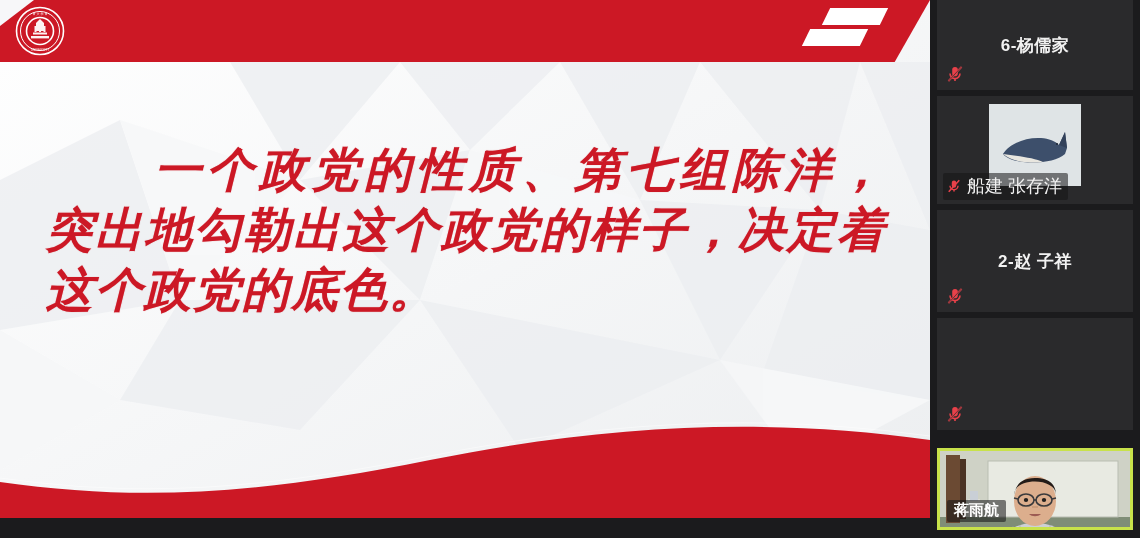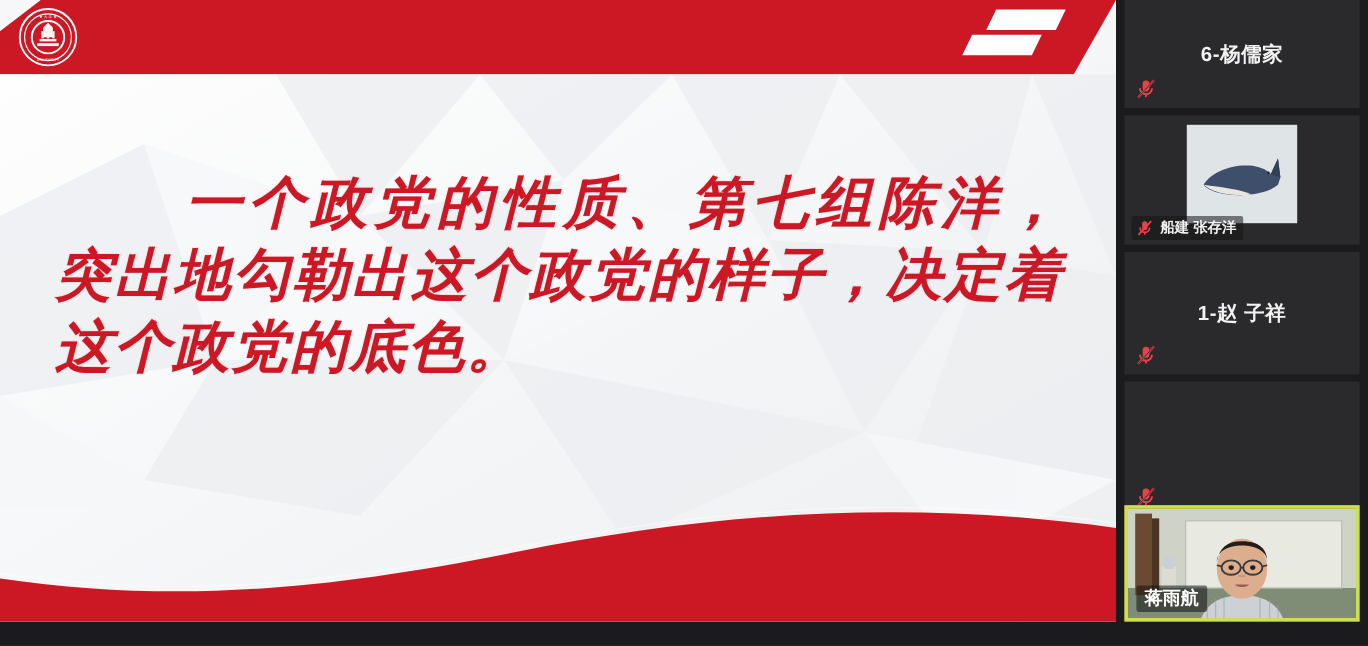--- a/index.html
+++ b/index.html
@@ -55,25 +55,25 @@
       text-align:center;color:#f2f2f2;font-size:17px;font-weight:700;letter-spacing:.5px;}
 
   .mic{position:absolute;left:8px;bottom:6px;width:20px;height:20px;}
 
   .avatar{position:absolute;left:50%;top:8px;transform:translateX(-50%);
       width:92px;height:82px;background:#dfe4e6;overflow:hidden;}
   .whale{position:absolute;left:6px;top:10px;}
 
   .namebar{position:absolute;left:6px;bottom:4px;display:flex;align-items:center;gap:5px;
       background:rgba(20,20,22,.55);padding:1px 6px 2px 3px;border-radius:2px;}
-  .namebar .nm{color:#f2f2f2;font-size:12px;font-weight:700;white-space:nowrap;}
+  .namebar .nm{color:#f2f2f2;font-size:18px;font-weight:400;white-space:nowrap;}
 
   
   .active{border:3px solid #c8e24a;width:196px;box-sizing:border-box;
-      position:absolute;left:7px;bottom:20px;height:97px;background:#c2410c;overflow:hidden;}
+      position:absolute;left:7px;bottom:8px;height:82px;background:#8b5cf6;overflow:hidden;}
   .vid{position:absolute;inset:0;}
   .vname{position:absolute;left:7px;bottom:5px;background:rgba(18,18,20,.55);
       color:#fff;font-size:15px;font-weight:700;padding:1px 7px 2px;border-radius:2px;}
 </style>
 </head>
 <body>
 
 <div class="app">
 
   <div class="stage">
@@ -172,21 +172,21 @@
           <rect x="7.2" y="3" width="5.6" height="9.2" rx="2.8" fill="#e8414a"></rect>
           <path d="M5 9.6 a5 5 0 0 0 10 0" fill="none" stroke="#e8414a" stroke-width="1.8"></path>
           <rect x="9.2" y="14" width="1.6" height="3" fill="#e8414a"></rect>
           <line x1="3.4" y1="17.2" x2="16.6" y2="2.8" stroke="#e8414a" stroke-width="2"></line>
         </svg>
         <span class="nm">船建 张存洋</span>
       </div>
     </div>
 
     <div class="tile t3">
-      <div class="tname">1-赵 子祥</div>
+      <div class="tname">2-赵 子祥</div>
       <svg class="mic" viewBox="0 0 20 20">
         <rect x="7.2" y="3" width="5.6" height="9.2" rx="2.8" fill="#e8414a"></rect>
         <path d="M5 9.6 a5 5 0 0 0 10 0" fill="none" stroke="#e8414a" stroke-width="1.6"></path>
         <rect x="9.2" y="14" width="1.6" height="3" fill="#e8414a"></rect>
         <line x1="3.4" y1="17.2" x2="16.6" y2="2.8" stroke="#e8414a" stroke-width="1.8"></line>
         <line x1="3.4" y1="17.2" x2="16.6" y2="2.8" stroke="#2a2a2c" stroke-width="0.7"></line>
       </svg>
     </div>
 
     <div class="tile t4">

